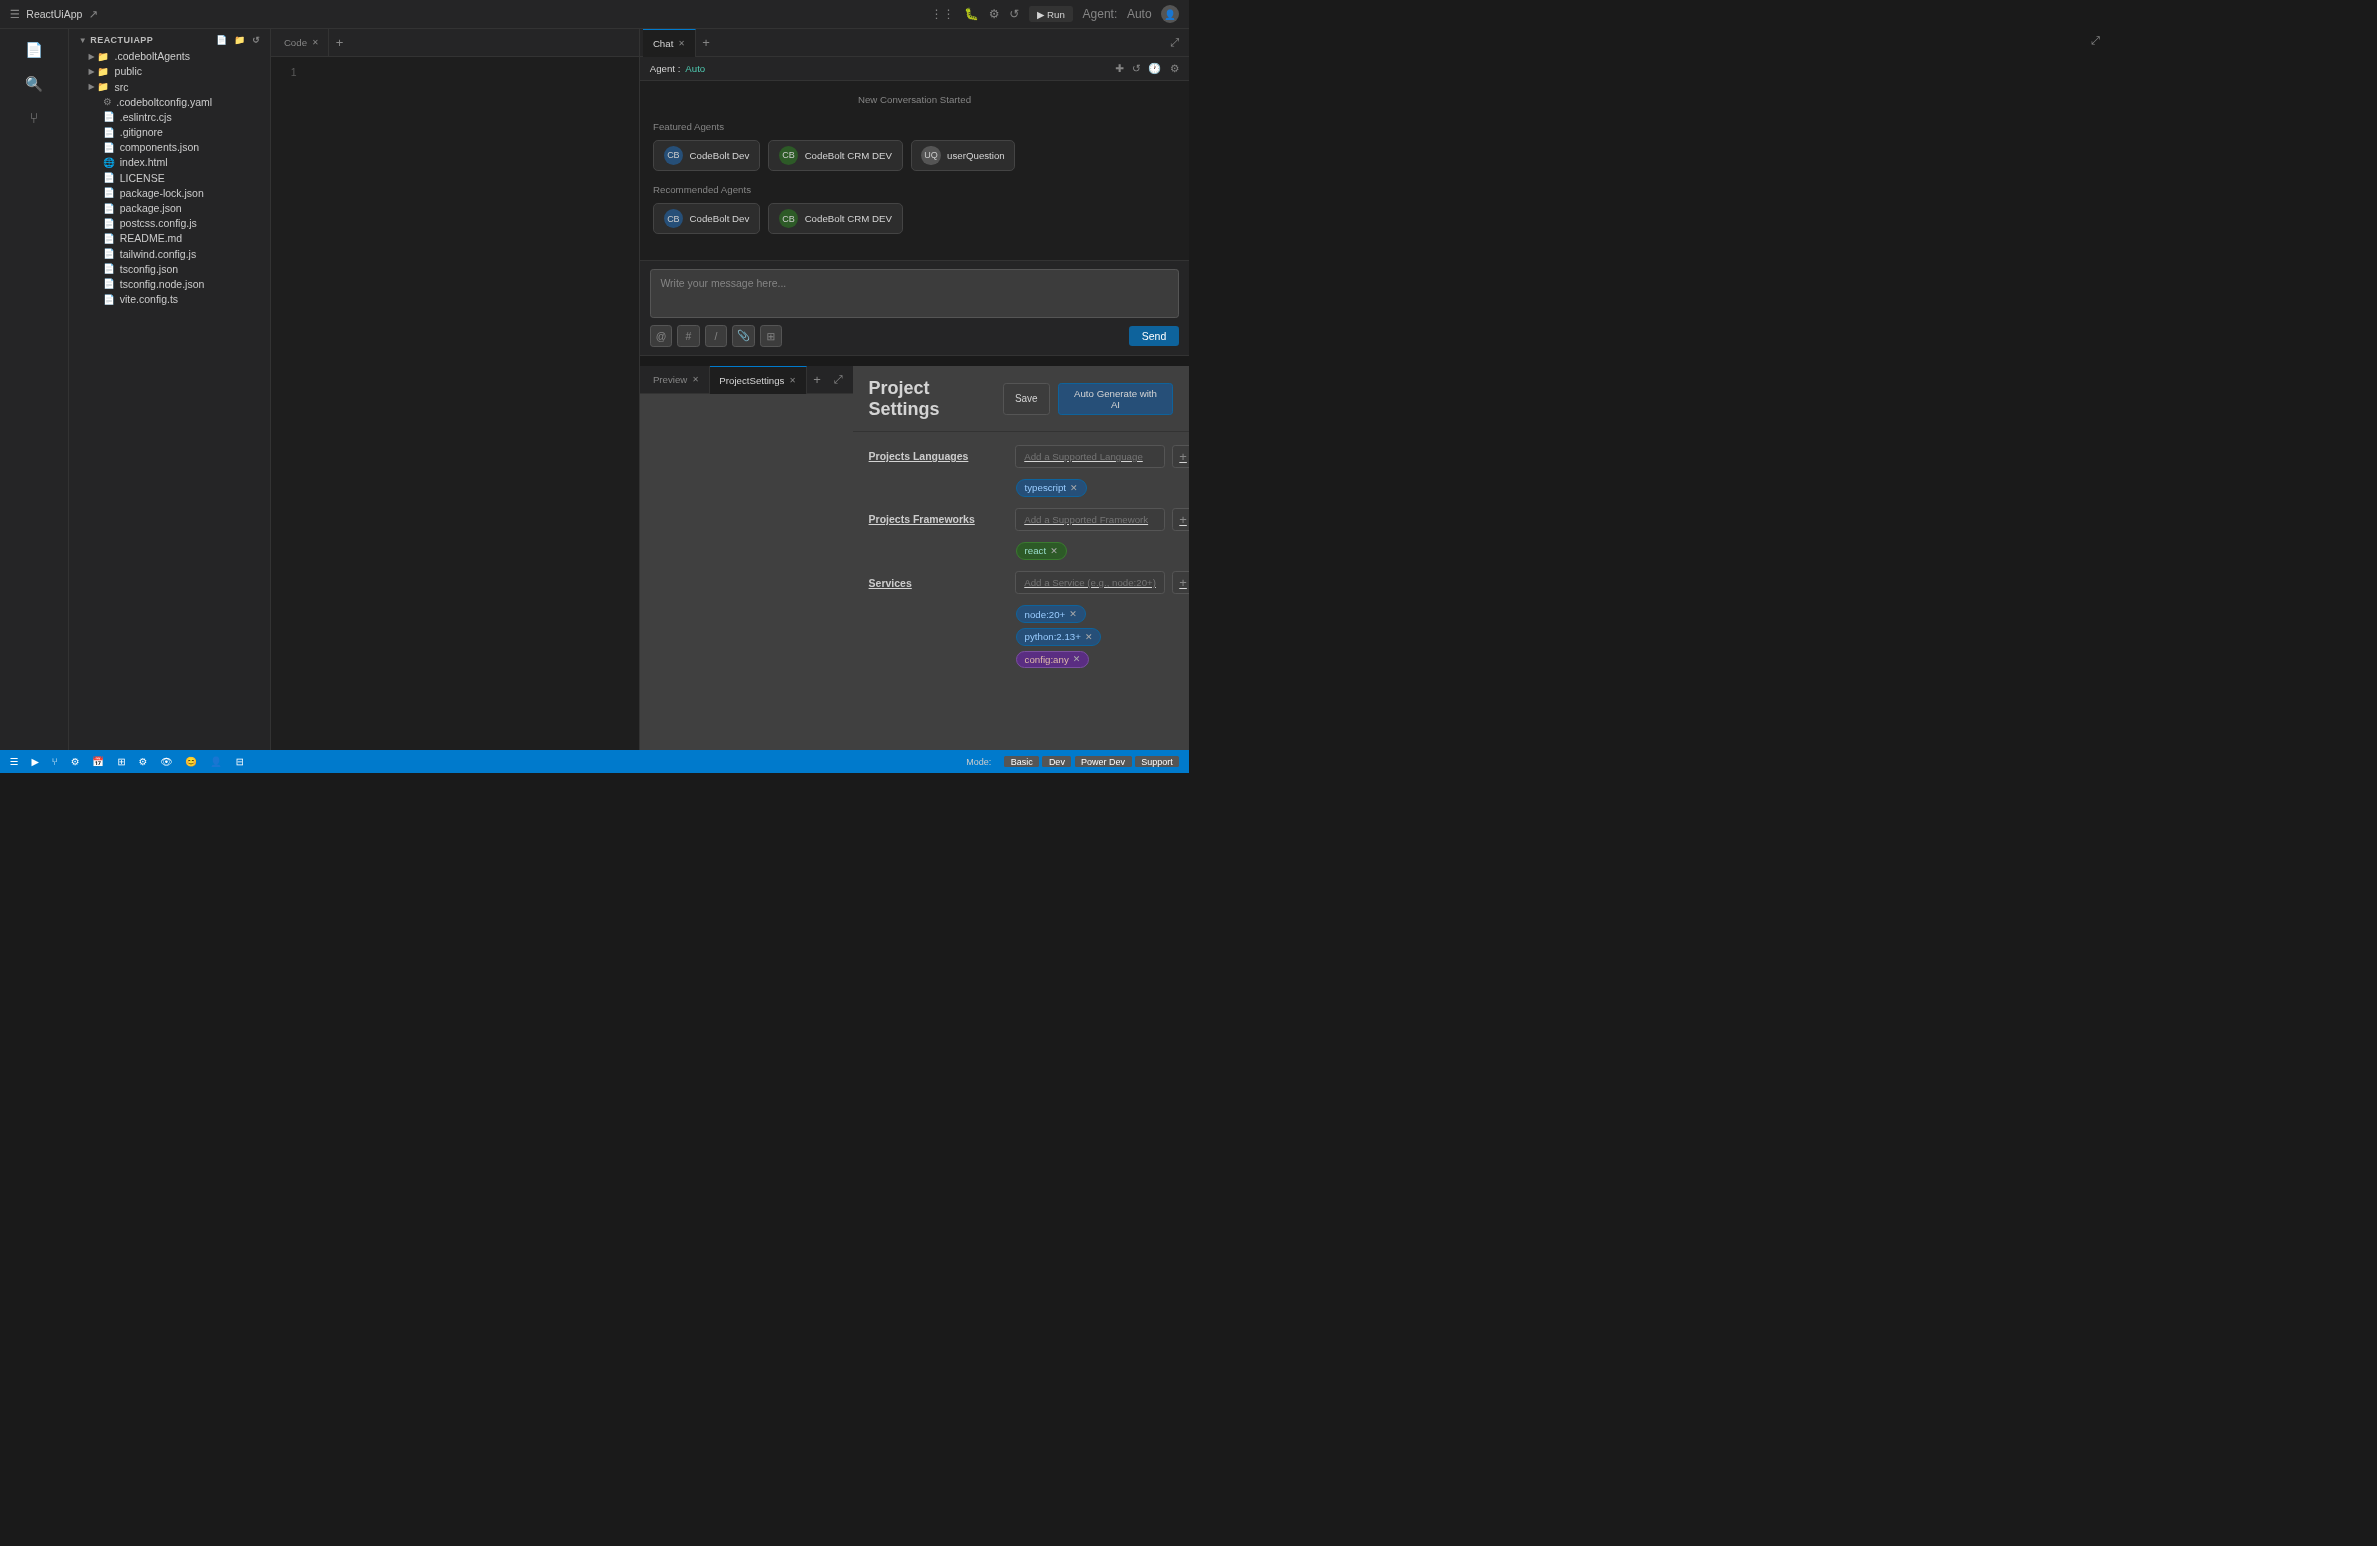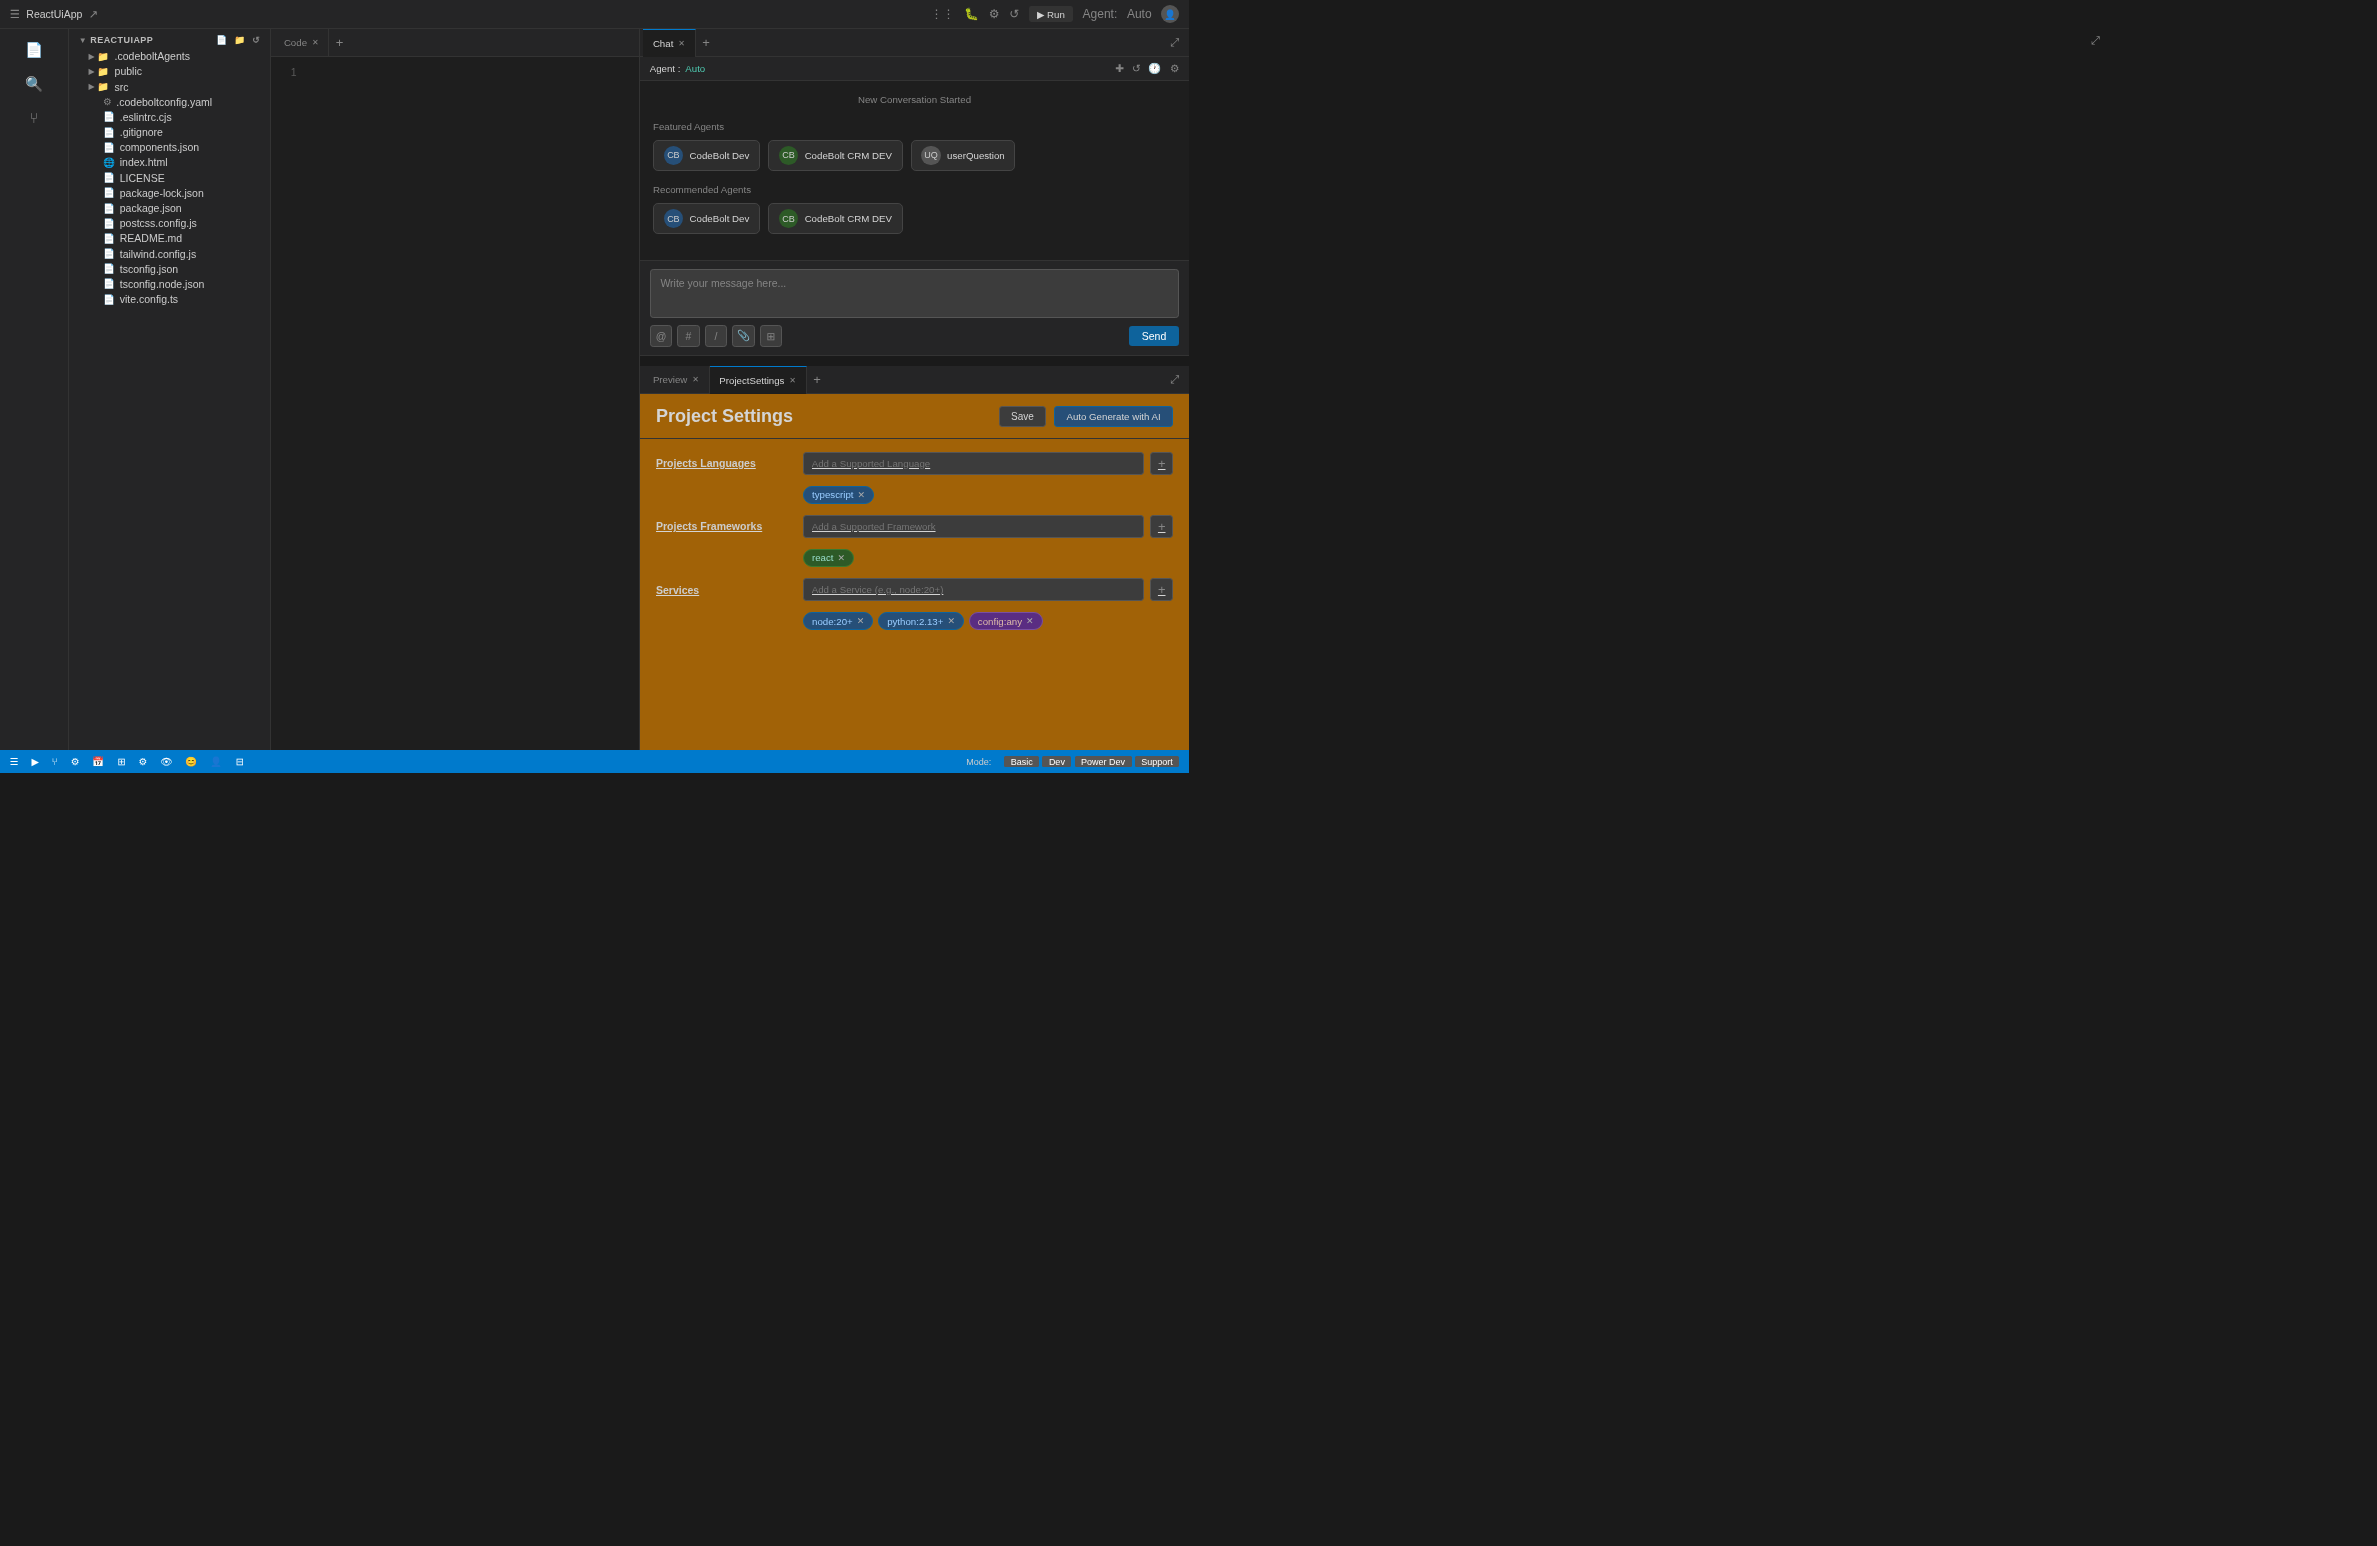--- a/index.html
+++ b/index.html
@@ -343,22 +343,22 @@
       padding: 4px 13px;
       border-radius: 3.2px;
       cursor: pointer;
       font-size: 10.5px;
     }
 
     
     .settings-section {
       height: 396px;
       display: flex;
-      flex-direction: column;
-      background: #a16207;
+      flex-direction: row;
+      background: #404040;
     }
     .settings-tabs {
       display: flex;
       align-items: center;
       background: #252526;
       border-bottom: 0.8px solid #333;
       height: 28px;
       padding: 0 3.2px;
     }
     .settings-title {

